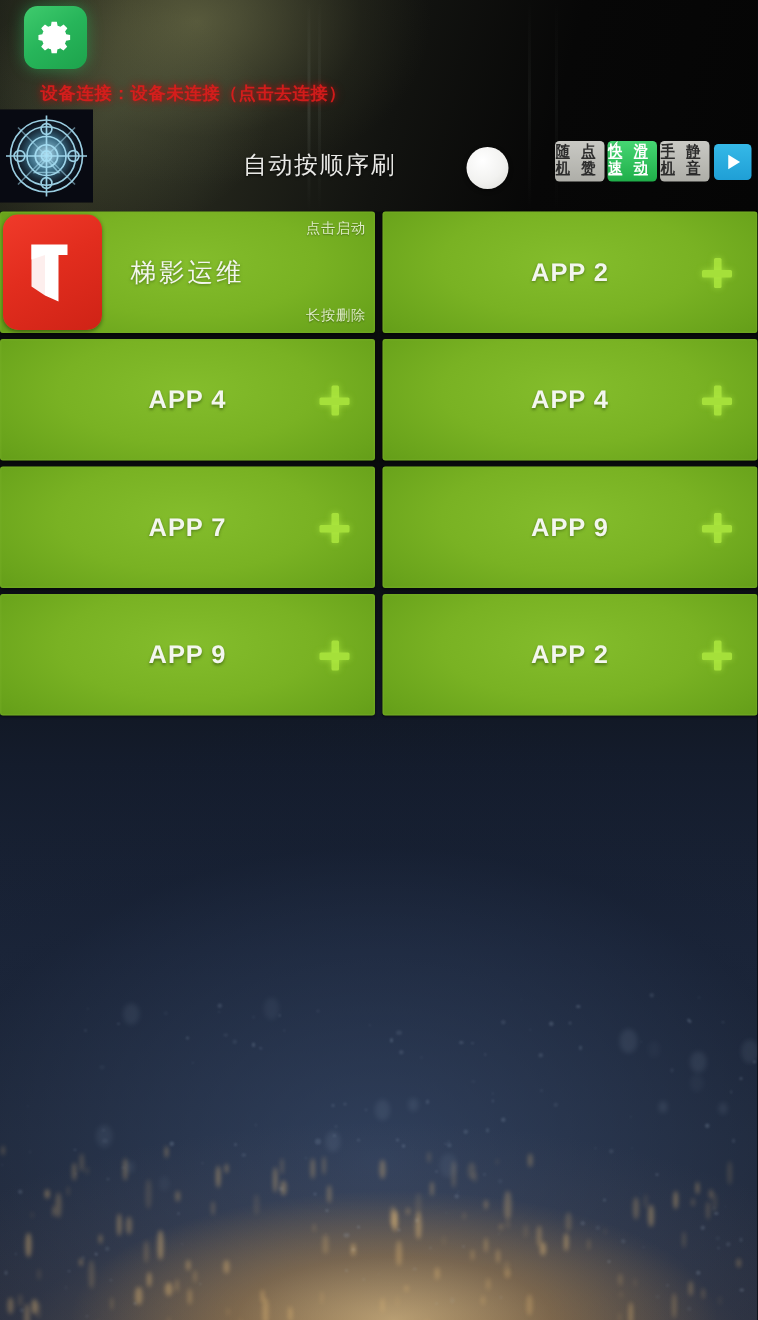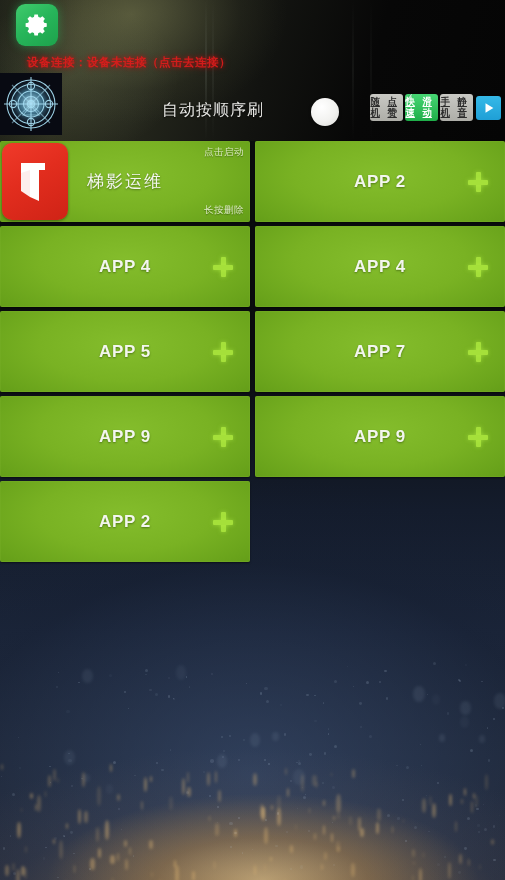--- a/index.html
+++ b/index.html
@@ -632,24 +632,20 @@
       <div class="tile">
         <div class="tile-plus"></div>
         <div class="tile-label">APP 4</div>
       </div>
       <div class="tile">
         <div class="tile-plus"></div>
         <div class="tile-label">APP 4</div>
       </div>
       <div class="tile">
         <div class="tile-plus"></div>
-        <div class="tile-label">APP 5</div>
-      </div>
-      <div class="tile">
-        <div class="tile-plus"></div>
         <div class="tile-label">APP 7</div>
       </div>
       <div class="tile">
         <div class="tile-plus"></div>
         <div class="tile-label">APP 9</div>
       </div>
       <div class="tile">
         <div class="tile-plus"></div>
         <div class="tile-label">APP 9</div>
       </div>

